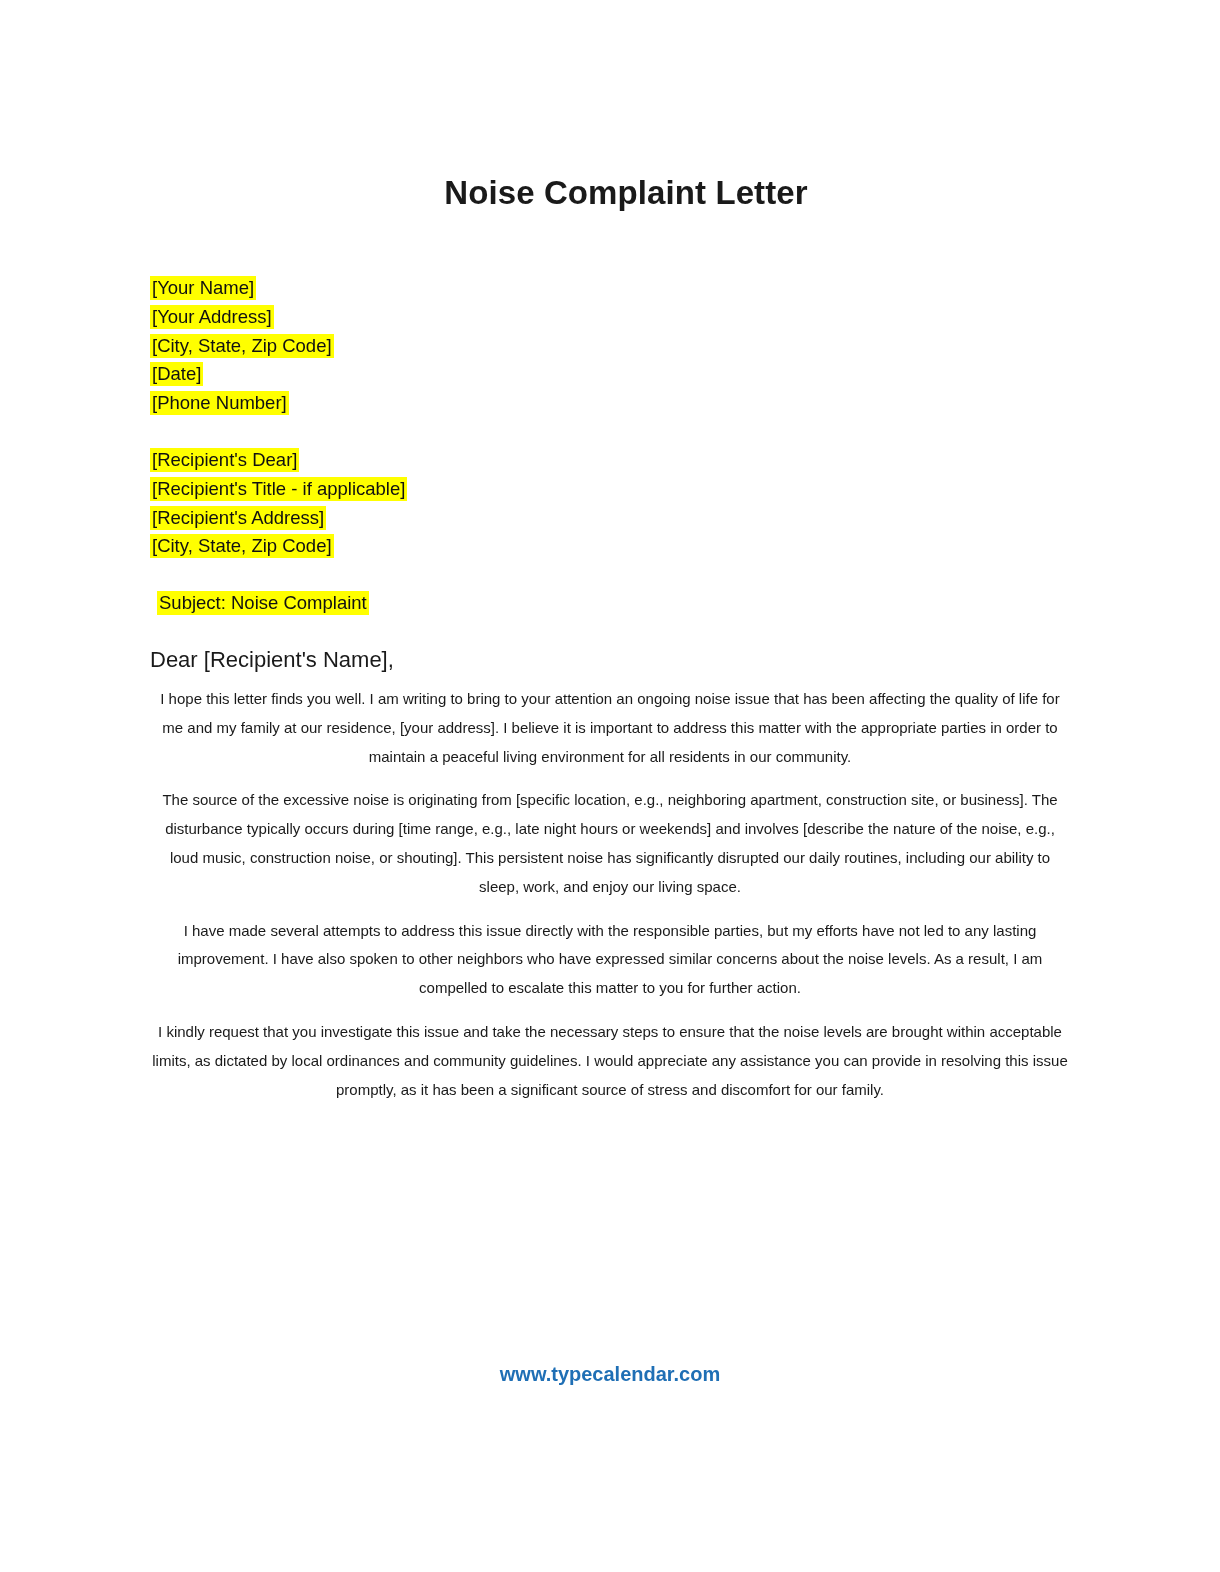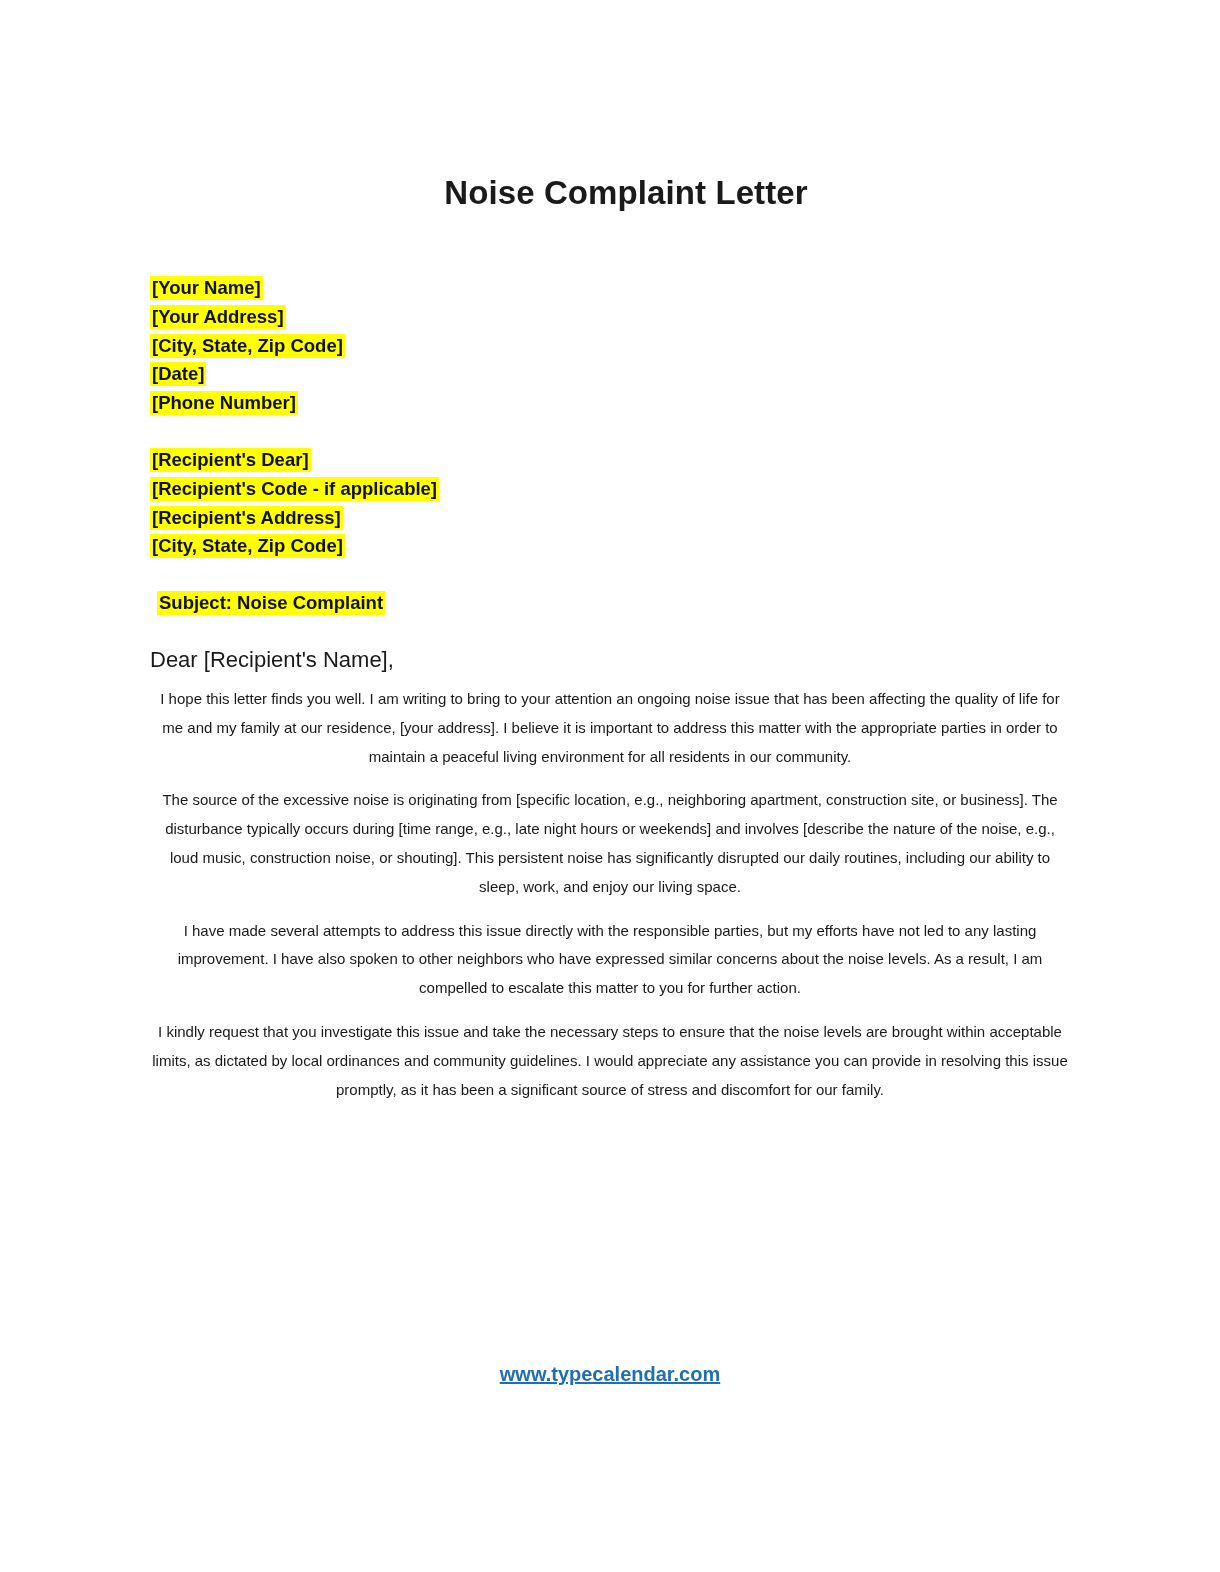--- a/index.html
+++ b/index.html
@@ -36,21 +36,21 @@
 
   .body-area {
     position: absolute;
     left: 150px;
     top: 274px;
     width: 920px;
   }
 
   .addr-line {
     font-size: 18.5px;
-    font-weight: bold;
+    font-weight: normal;
     line-height: 28.8px;
     color: #111111;
     white-space: nowrap;
   }
 
   .addr-line span.hl {
     background: #ffff00;
     padding: 1px 2px 2px 2px;
     box-decoration-break: clone;
     -webkit-box-decoration-break: clone;
@@ -86,21 +86,20 @@
     left: 0;
     top: 1363px;
     width: 1220px;
     text-align: center;
   }
 
   .footer-link {
     font-size: 20px;
     font-weight: bold;
     color: #1f6fb5;
-    text-decoration: underline;
     cursor: pointer;
   }
 </style>
 </head>
 <body>
 
 <div class="page">
 
   <h1 class="doc-title">Noise Complaint Letter</h1>
 
@@ -111,21 +110,21 @@
       <div class="addr-line"><span class="hl">[Your Address]</span></div>
       <div class="addr-line"><span class="hl">[City, State, Zip Code]</span></div>
       <div class="addr-line"><span class="hl">[Date]</span></div>
       <div class="addr-line"><span class="hl">[Phone Number]</span></div>
     </div>
 
     <div class="block-gap"></div>
 
     <div class="addr-block">
       <div class="addr-line"><span class="hl">[Recipient's Dear]</span></div>
-      <div class="addr-line"><span class="hl">[Recipient's Code - if applicable]</span></div>
+      <div class="addr-line"><span class="hl">[Recipient's Title - if applicable]</span></div>
       <div class="addr-line"><span class="hl">[Recipient's Address]</span></div>
       <div class="addr-line"><span class="hl">[City, State, Zip Code]</span></div>
     </div>
 
     <div class="addr-line subject-block"><span class="hl">Subject: Noise Complaint</span></div>
 
     <div class="salutation">Dear [Recipient's Name],</div>
 
     <p class="para">I hope this letter finds you well. I am writing to bring to your attention an ongoing noise issue that has been affecting the quality of life for me and my family at our residence, [your address]. I believe it is important to address this matter with the appropriate parties in order to maintain a peaceful living environment for all residents in our community.</p>
     <p class="para">The source of the excessive noise is originating from [specific location, e.g., neighboring apartment, construction site, or business]. The disturbance typically occurs during [time range, e.g., late night hours or weekends] and involves [describe the nature of the noise, e.g., loud music, construction noise, or shouting]. This persistent noise has significantly disrupted our daily routines, including our ability to sleep, work, and enjoy our living space.</p>

